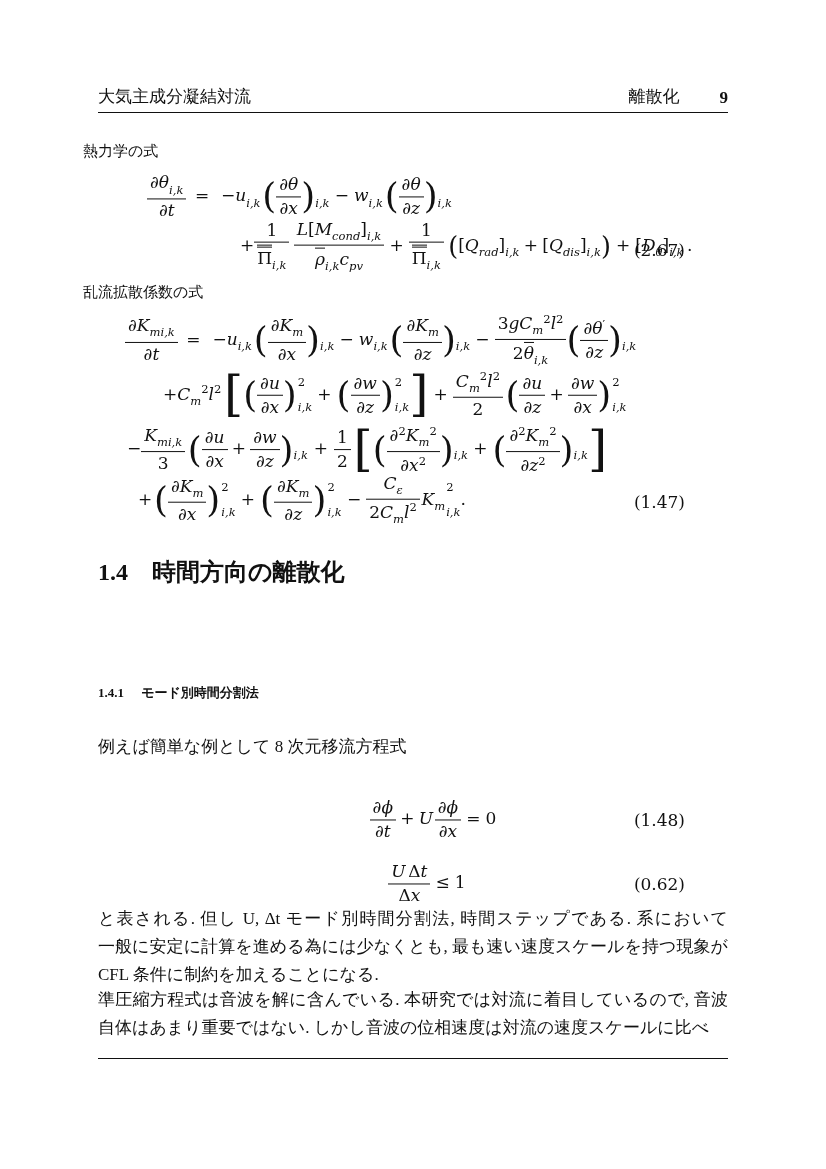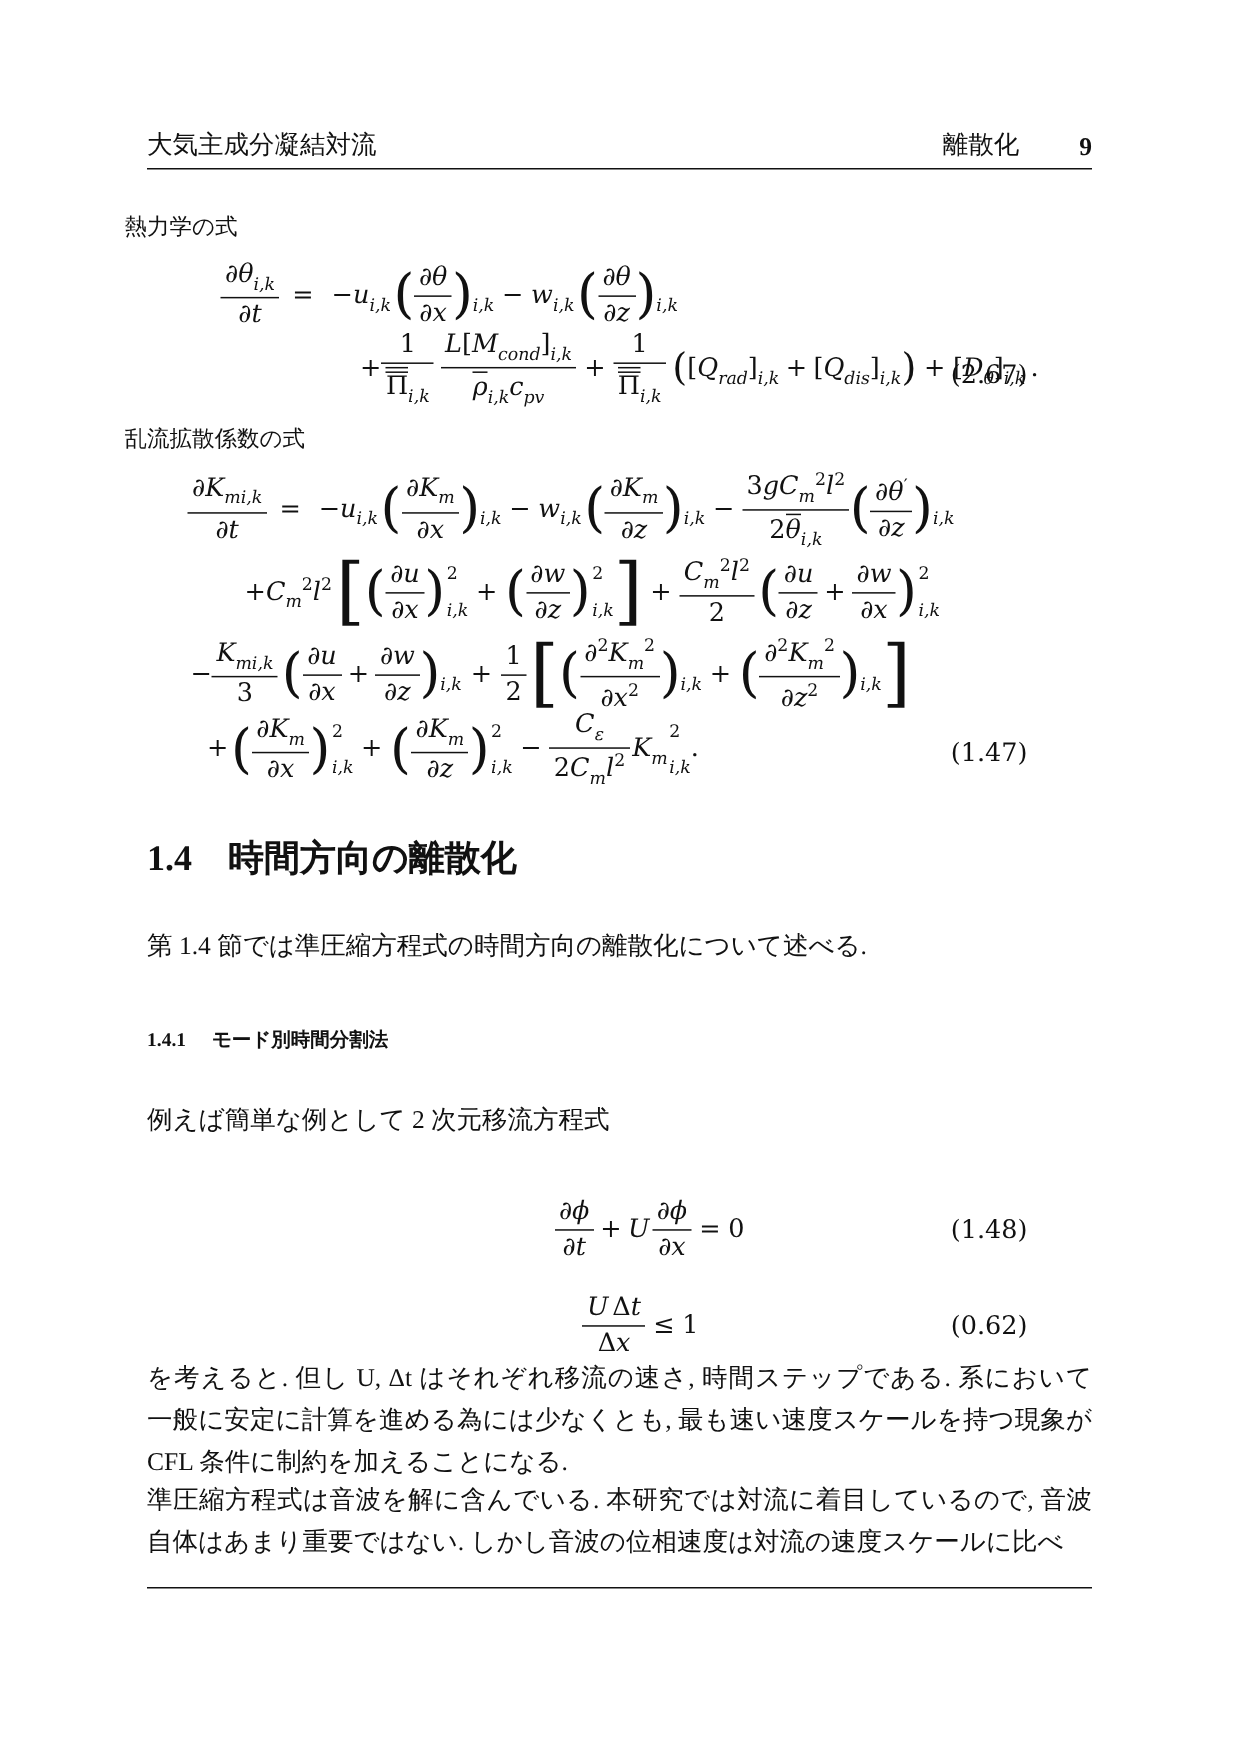--- a/index.html
+++ b/index.html
@@ -95,46 +95,43 @@
             <span class="b">i,k</span>
           </span><span class="mn">.</span></span></div>
     <span class="eqnum" style="top:190px">(1.47)</span>
   </div>
 
   <div class="sechead" style="top:556px;font-size:24px">
     <span class="secnum">1.4</span>
     <span class="gothic" style="margin-left:18px">時間方向の離散化</span>
   </div>
 
-  <div class="para" style="top:619px">
-    <span class="pline last">第 1.4 節では準圧縮方程式の時間方向の離散化について述べる.</span>
-  </div>
 
   <div class="sechead" style="top:684px;font-size:13px">
     <span class="secnum">1.4.1</span>
     <span class="gothic" style="margin-left:14px">モード別時間分割法</span>
   </div>
 
   <div class="para" style="top:735px">
-    <span class="pline last">例えば簡単な例として 2 次元移流方程式</span>
+    <span class="pline last">例えば簡単な例として 8 次元移流方程式</span>
   </div>
 
   <div class="eqblock" style="top:798px;height:46px">
     <div class="eqline ctr" style="top:22px;padding-left:40px"><span class="mrow"><span class="mfrac"><span class="mnum"><span class="mi">∂ϕ</span></span><span class="mden"><span class="mi">∂t</span></span></span><span class="msp" style="width: 0.25em;"></span><span class="mn">+</span><span class="msp" style="width: 0.25em;"></span><span class="mi">U</span><span class="msp" style="width: 0.1em;"></span><span class="mfrac"><span class="mnum"><span class="mi">∂ϕ</span></span><span class="mden"><span class="mi">∂x</span></span></span><span class="msp" style="width: 0.3em;"></span><span class="mn">=</span><span class="msp" style="width: 0.3em;"></span><span class="mn">0</span></span></div>
     <span class="eqnum" style="top:22px">(1.48)</span>
   </div>
 
 
   <div class="eqblock" style="top:864px;height:44px">
     <div class="eqline ctr" style="top:20px;padding-left:28px"><span class="mrow"><span class="mfrac"><span class="mnum"><span class="mrow"><span class="mi">U</span><span class="msp" style="width: 0.15em;"></span><span class="mn">Δ</span><span class="mi">t</span></span></span><span class="mden"><span class="mrow"><span class="mn">Δ</span><span class="mi">x</span></span></span></span><span class="msp" style="width: 0.3em;"></span><span class="mn">≤</span><span class="msp" style="width: 0.3em;"></span><span class="mn">1</span></span></div>
     <span class="eqnum" style="top:20px">(0.62)</span>
   </div>
 
   <div class="para" style="top:907px">
-    <span class="pline">を考えると. 但し U, Δt はそれぞれ移流の速さ, 時間ステップである. 系において</span>
+    <span class="pline">と表される. 但し U, Δt モード別時間分割法, 時間ステップである. 系において</span>
     <span class="pline">一般に安定に計算を進める為には少なくとも, 最も速い速度スケールを持つ現象が</span>
     <span class="pline last">CFL 条件に制約を加えることになる.</span>
   </div>
 
   <div class="para" style="top:988px">
     <span class="pline">準圧縮方程式は音波を解に含んでいる. 本研究では対流に着目しているので, 音波</span>
     <span class="pline last">自体はあまり重要ではない. しかし音波の位相速度は対流の速度スケールに比べ</span>
   </div>
 
   <div class="footrule"></div>

